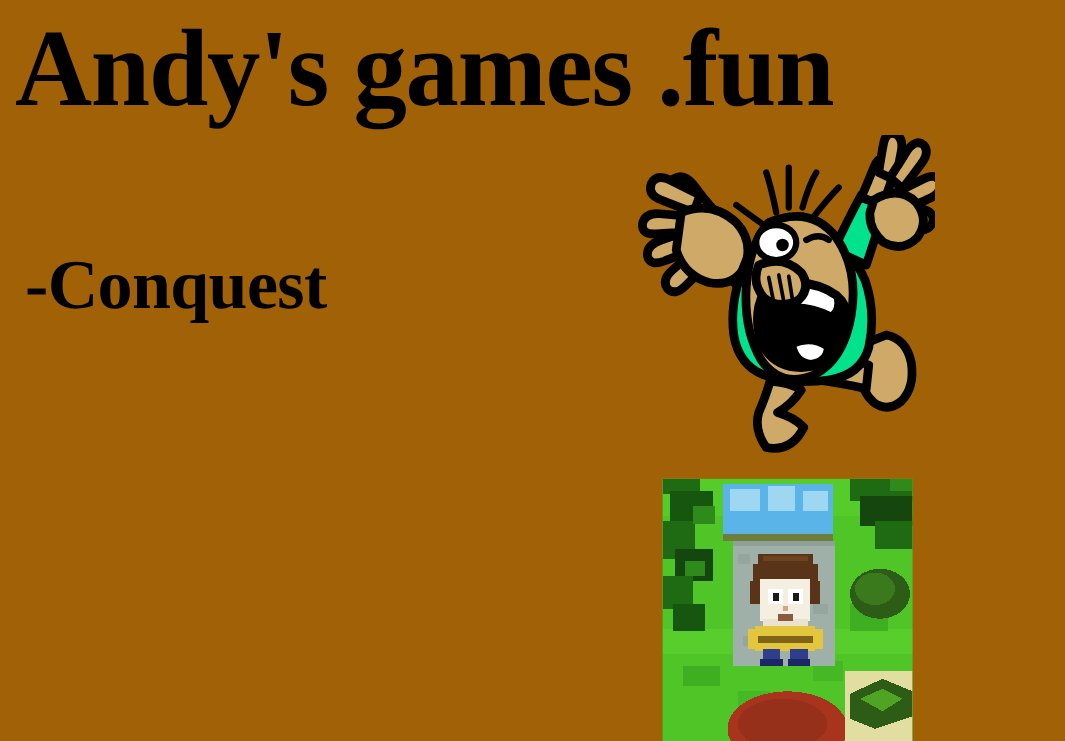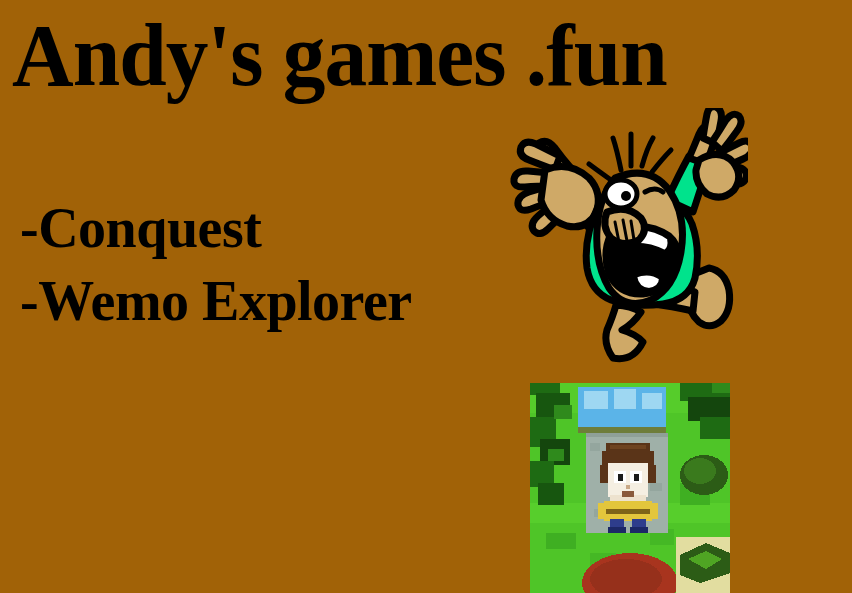--- a/index.html
+++ b/index.html
@@ -93,21 +93,20 @@
 </style>
 </head>
 <body>
 
 <div id="page">
 
   <div id="site-title">Andy's games .fun</div>
 
   <ul id="game-list">
     <li>-Conquest</li>
-    <li>-Wemo Explorer</li>
   </ul>
 
   <div id="cheering-man">
     <svg viewBox="0 0 245 255" xmlns="http://www.w3.org/2000/svg">
       <g stroke="#000000" stroke-width="7" stroke-linejoin="round" stroke-linecap="round">
 
         <path d="M186 168 L206 160 Q222 163 226 182 Q229 202 218 213 Q207 222 196 214 Q186 205 184 188 Z" fill="#CFA967"></path>
         <path d="M150 175 Q172 176 192 184 L190 203 Q168 198 150 196 Z" fill="#CFA967"></path>
 
         <path d="M113 197 Q128 198 138 204 Q130 216 119 222 Q133 226 140 234

